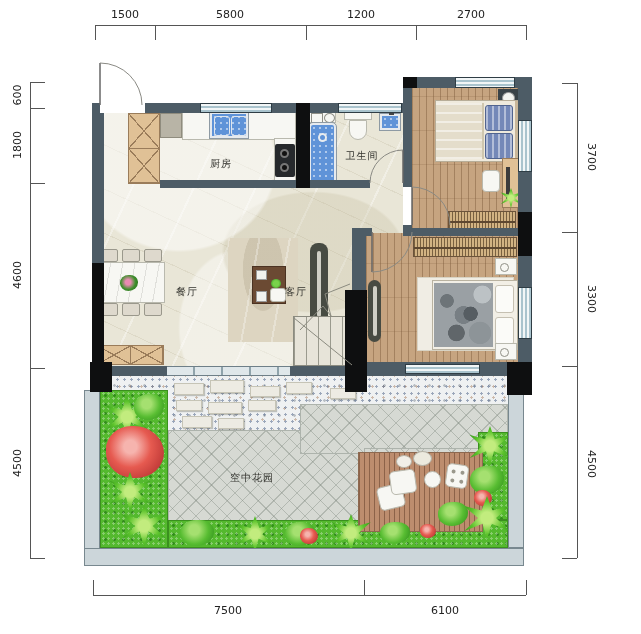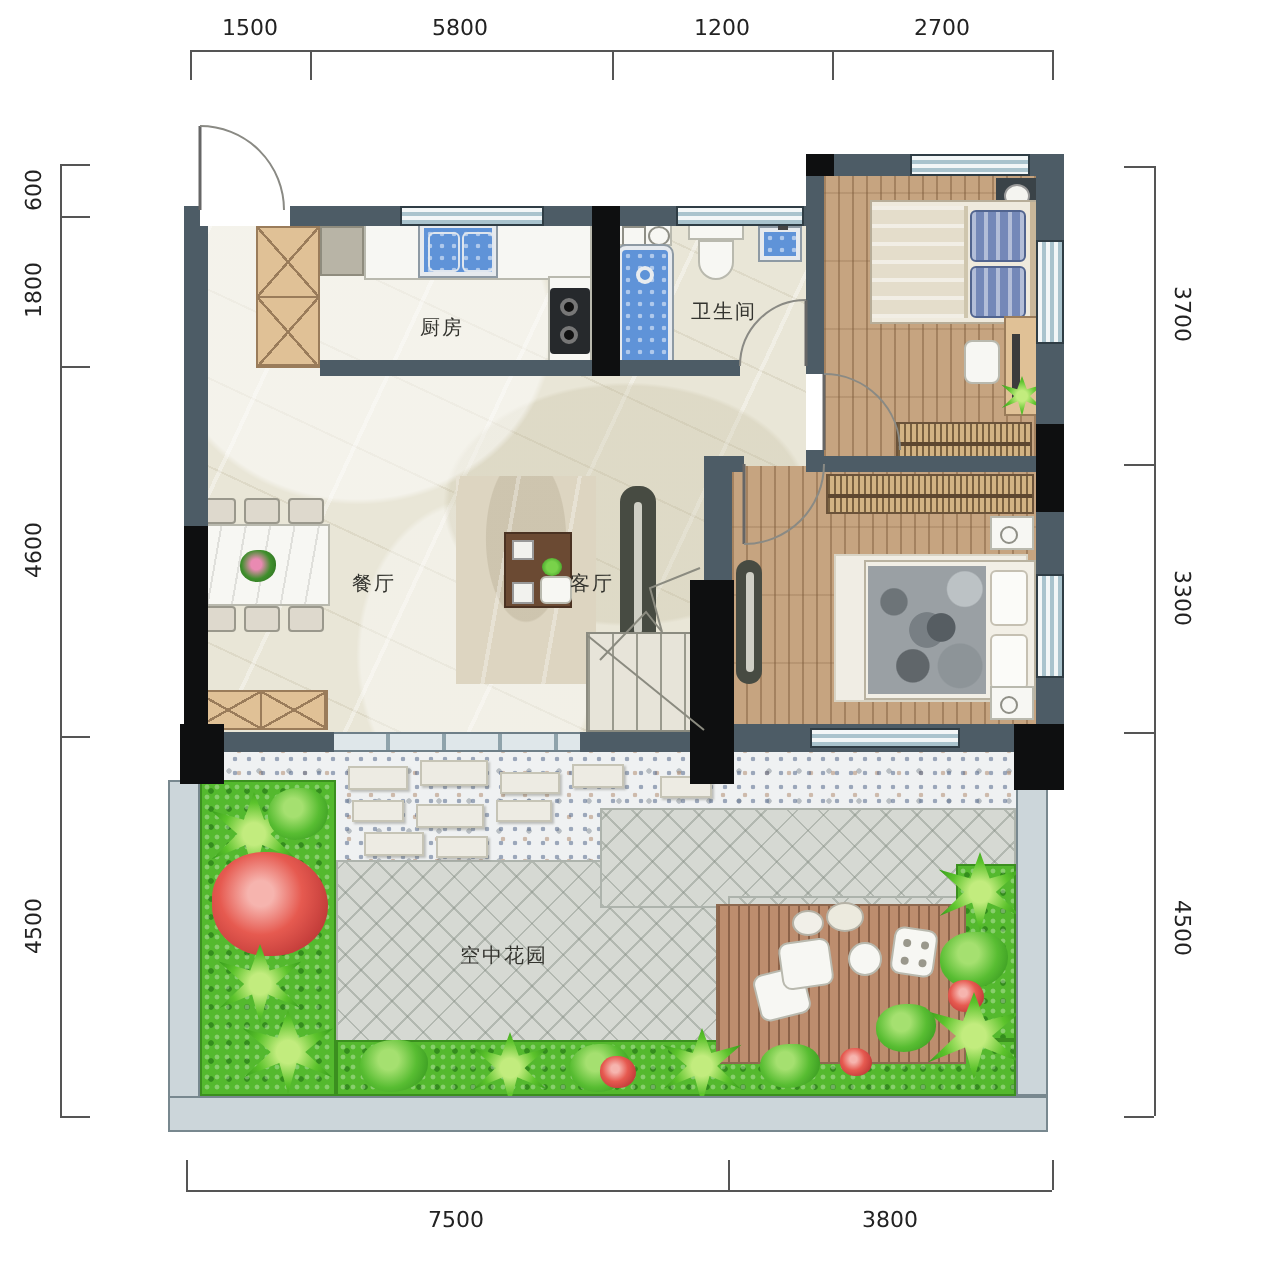--- a/index.html
+++ b/index.html
@@ -126,21 +126,21 @@
     <span class="dlab v-right" style="left:591px;top:299px">3300</span>
     <span class="dlab v-right" style="left:591px;top:464px">4500</span>
   </div>
 
   <div>
     <div class="dline" style="left:93px;top:595px;width:433px;height:1px"></div>
     <div class="dline" style="left:93px;top:580px;width:1px;height:15px"></div>
     <div class="dline" style="left:364px;top:580px;width:1px;height:15px"></div>
     <div class="dline" style="left:526px;top:580px;width:1px;height:15px"></div>
     <span class="dlab" style="left:228px;top:610px">7500</span>
-    <span class="dlab" style="left:445px;top:610px">3800</span>
+    <span class="dlab" style="left:445px;top:610px">6100</span>
   </div>
 
   <div class="marble" style="left:104px;top:113px;width:299px;height:253px"></div>
   <div class="marble2" style="left:228px;top:238px;width:70px;height:104px"></div>
   <div class="wood" style="left:412px;top:88px;width:108px;height:145px"></div>
   <div class="wood" style="left:366px;top:233px;width:154px;height:133px"></div>
 
   <div class="terrazzo" style="left:100px;top:376px;width:412px;height:175px"></div>
   <div class="tiles" style="left:168px;top:430px;width:196px;height:92px"></div>
   <div class="tiles" style="left:300px;top:404px;width:208px;height:50px"></div>

